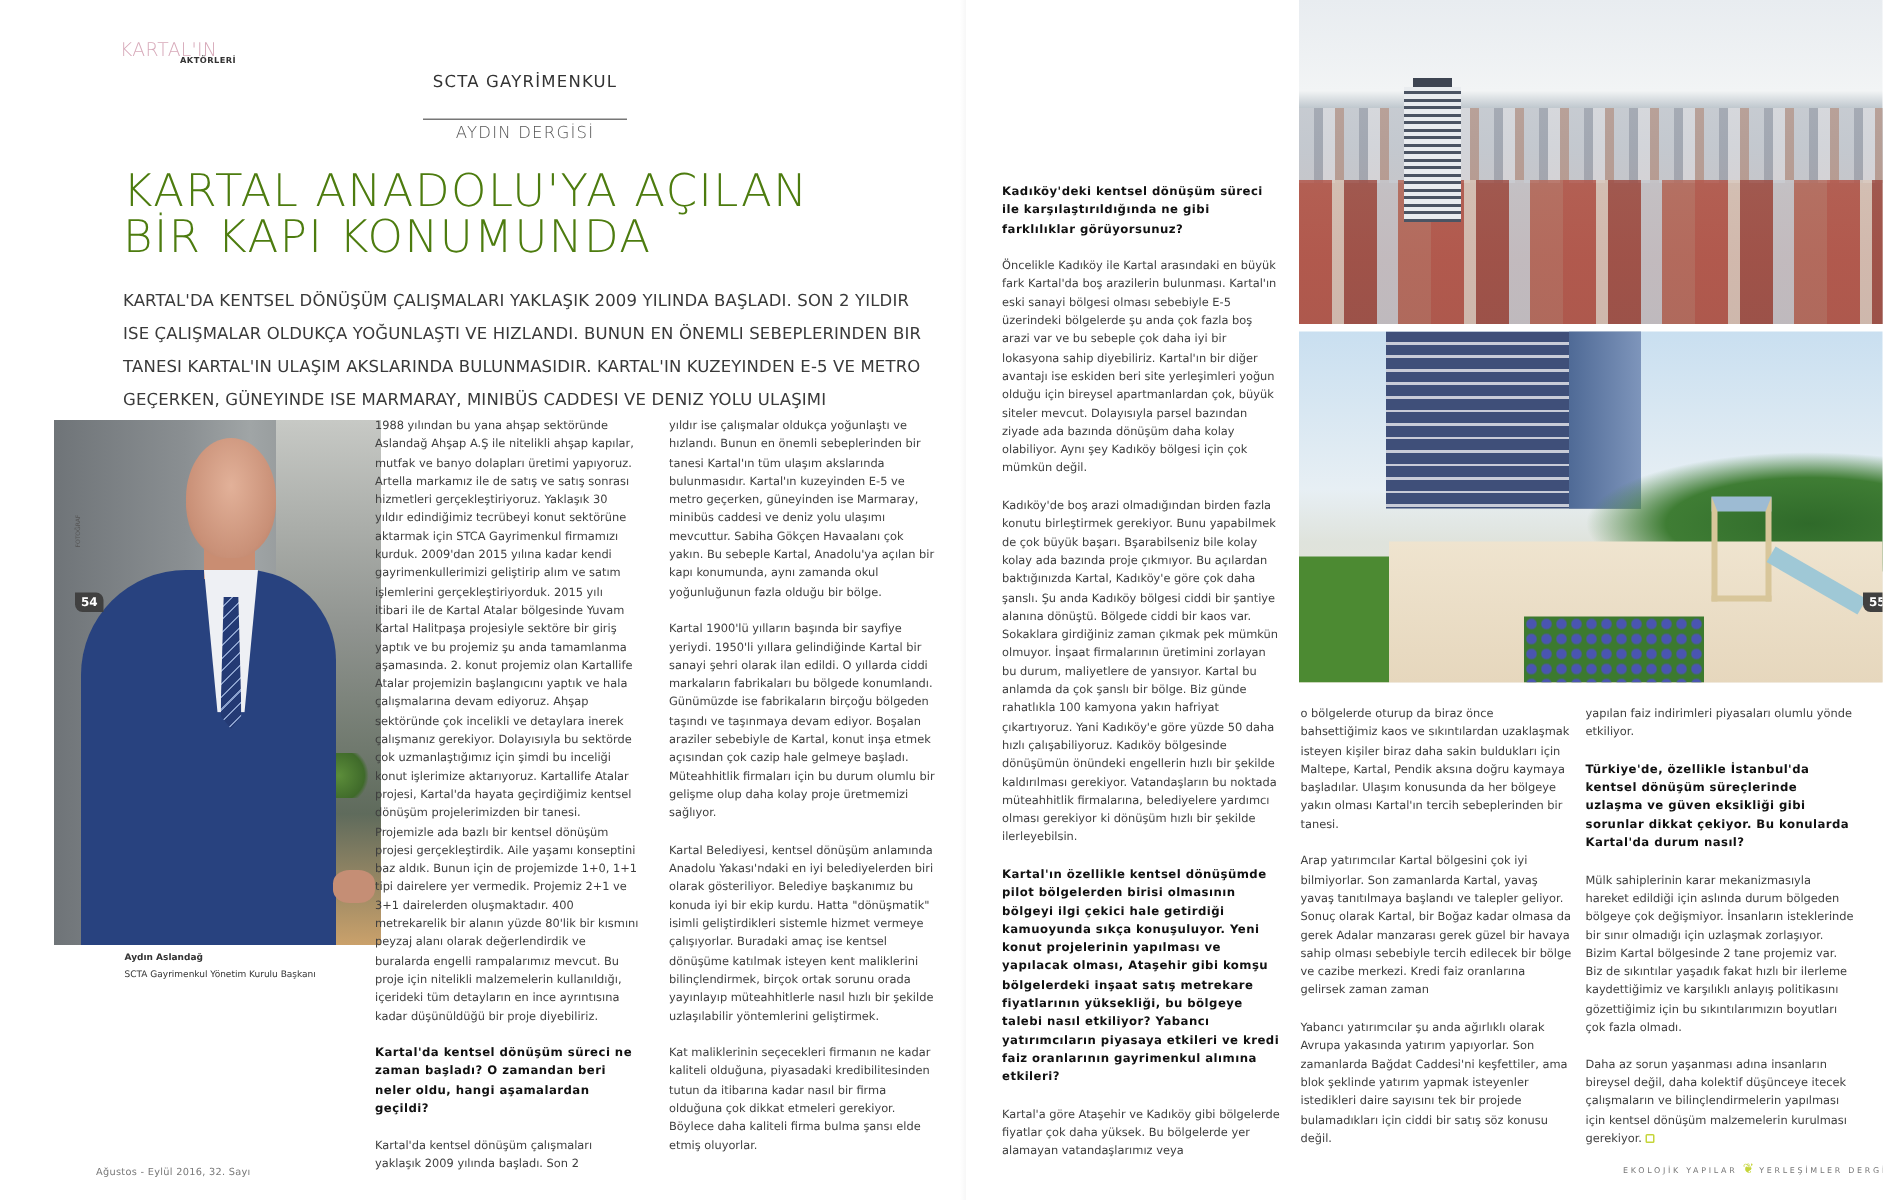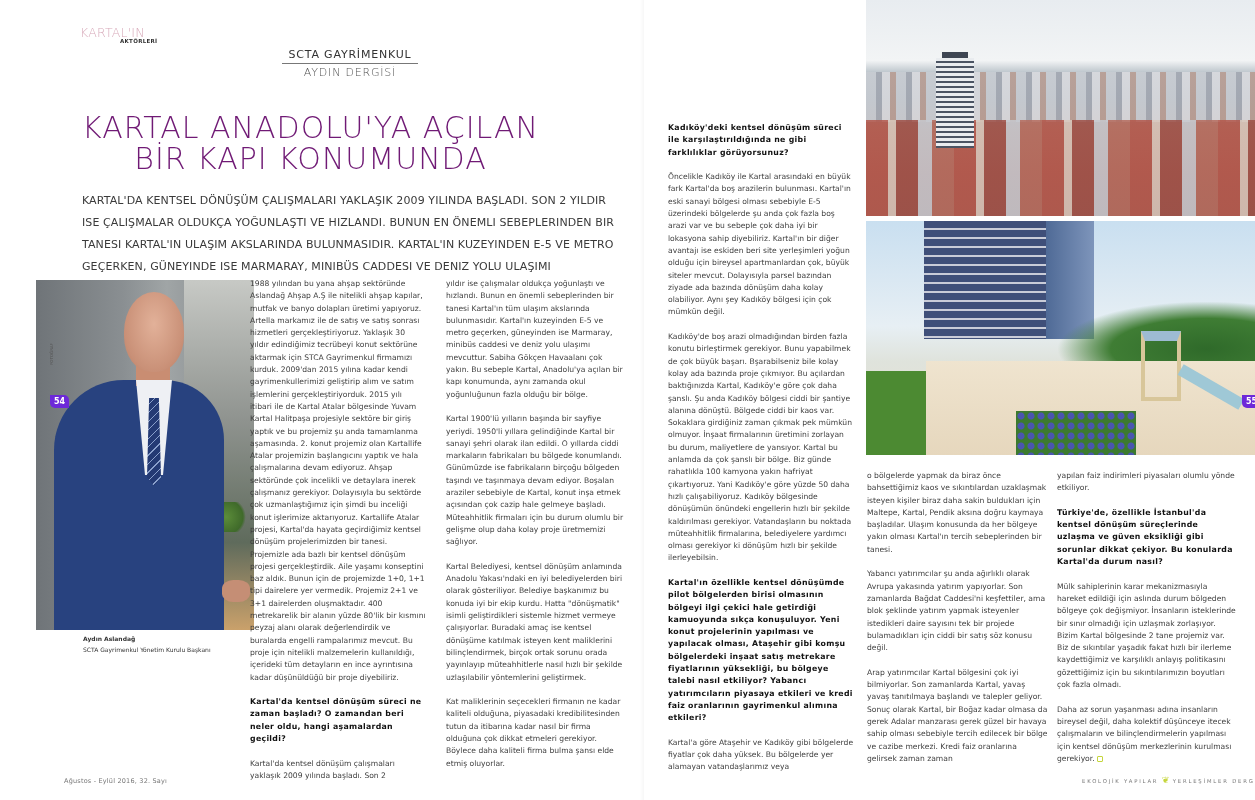--- a/index.html
+++ b/index.html
@@ -12,41 +12,41 @@
   .gutter { position: absolute; left: 624px; top: 0; width: 10px; height: 800px;
     background: linear-gradient(90deg, rgba(0,0,0,0) 0%, rgba(0,0,0,0.04) 50%, rgba(0,0,0,0) 100%); }
 
   
   .section-tag { position: absolute; left: 64px; top: 22px; }
   .section-tag .kartalin { font-family: "DejaVu Sans", sans-serif; font-size: 12.5px; color: #d7a9b9; letter-spacing: 0.2px; font-weight: 300; }
   .section-tag .aktorleri { position: absolute; left: 40px; top: 16px; font-size: 5.5px; font-weight: bold; color: #333; letter-spacing: 0.3px; white-space: nowrap; }
 
   
   .company { position: absolute; left: 266px; top: 48px; width: 136px; text-align: center; }
-  .company .name { font-size: 11px; color: #333; letter-spacing: 0.8px; padding-bottom: 2px; border-bottom: 1px solid #777; white-space: nowrap; }
+  .company .name { font-size: 11px; color: #333; letter-spacing: 0.8px; padding-bottom: 18px; border-bottom: 1px solid #777; white-space: nowrap; }
   .company .person { font-size: 11px; color: #555; letter-spacing: 0.8px; margin-top: 2px; white-space: nowrap; font-weight: 300; }
 
   
-  .title { position: absolute; left: 66px; top: 112px; font-family: "DejaVu Sans", sans-serif; font-weight: 200; font-size: 30px; line-height: 31px; color: #701a75; letter-spacing: 1px; white-space: nowrap; text-align: center; }
+  .title { position: absolute; left: 66px; top: 112px; font-family: "DejaVu Sans", sans-serif; font-weight: 200; font-size: 30px; line-height: 31px; color: #4d7c0f; letter-spacing: 1px; white-space: nowrap; }
 
   
   .lead { position: absolute; left: 66px; top: 190px; width: 540px; font-size: 11px; line-height: 22px; color: #3a3a3a; text-transform: uppercase; letter-spacing: 0.1px; }
 
   
   .portrait { position: absolute; left: 20px; top: 280px; width: 218px; height: 350px; overflow: hidden;
     background: linear-gradient(90deg, #6f7478 0%, #8a8f92 40%, #a0a5a6 60%, #7d8184 100%); }
   .portrait .bg-right { position: absolute; right: 0; top: 0; width: 70px; height: 100%; background: linear-gradient(180deg,#c7c9c5 0%, #8f938f 40%, #5f6b5c 75%, #caa16b 100%); }
   .portrait .plant { position: absolute; right: 4px; top: 222px; width: 40px; height: 30px; background: radial-gradient(circle at 40% 50%, #5c8d3a 0%, #3f6a2a 60%, rgba(0,0,0,0) 70%); }
   .portrait .body { position: absolute; left: 18px; top: 100px; width: 170px; height: 260px; background: #28427f; border-radius: 70px 60px 0 0; }
   .portrait .shirt { position: absolute; left: 100px; top: 100px; width: 36px; height: 95px; background: #eef0f4; clip-path: polygon(0 0, 100% 0, 75% 100%, 25% 100%); }
   .portrait .tie { position: absolute; left: 111px; top: 118px; width: 14px; height: 88px; background: repeating-linear-gradient(135deg, #243a74 0 5px, #8aa0cc 5px 6px); clip-path: polygon(15% 0, 85% 0, 100% 90%, 50% 100%, 0 90%); }
   .portrait .neck { position: absolute; left: 100px; top: 80px; width: 34px; height: 26px; background: #c98d72; }
   .portrait .head { position: absolute; left: 88px; top: 12px; width: 60px; height: 80px; background: radial-gradient(ellipse at 50% 40%, #e2b199 0%, #c99077 70%, #b07a62 100%); border-radius: 50% 50% 45% 45%; }
   .portrait .hand { position: absolute; left: 186px; top: 300px; width: 28px; height: 22px; background: #c58e75; border-radius: 40%; }
-  .page-badge { position: absolute; font-size: 8px; font-weight: bold; color: #fff; background: #6d28d9; padding: 2px 4px; border-radius: 0 5px 0 5px; }
+  .page-badge { position: absolute; font-size: 8px; font-weight: bold; color: #fff; background: #404040; padding: 2px 4px; border-radius: 0 5px 0 5px; }
   .badge-left { left: 34px; top: 395px; }
   .badge-right { left: 1226px; top: 395px; }
   .photo-credit { position: absolute; left: 33px; top: 365px; font-size: 4px; color: #555; transform: rotate(-90deg); transform-origin: left top; white-space: nowrap; }
 
   .caption { position: absolute; left: 67px; top: 633px; font-size: 6px; line-height: 11px; color: #333; }
   .caption .cap-name { font-weight: bold; }
 
   .footer-left { position: absolute; left: 48px; top: 777px; font-size: 6.5px; color: #777; letter-spacing: 0.2px; }
   .footer-right { position: absolute; left: 1066px; top: 775px; font-size: 5.3px; color: #777; letter-spacing: 1.8px; white-space: nowrap; }
   .footer-right .leaf { color: #c5d53a; font-size: 9px; letter-spacing: 0; }
@@ -166,30 +166,30 @@
     <div class="trees" data-interactable="false"></div>
     <div class="lawn" data-interactable="false"></div>
     <div class="plaza" data-interactable="false"></div>
     <div class="flowers" data-interactable="false"></div>
     <div class="play" data-interactable="false"></div>
     <div class="slide" data-interactable="false"></div>
   </div>
   <div class="page-badge badge-right" data-interactable="false">55</div>
 
   <div class="col col4" data-interactable="false">
-    <p data-interactable="false">o bölgelerde yapmak da biraz önce bahsettiğimiz kaos ve sıkıntılardan uzaklaşmak isteyen kişiler biraz daha sakin buldukları için Maltepe, Kartal, Pendik aksına doğru kaymaya başladılar. Ulaşım konusunda da her bölgeye yakın olması Kartal'ın tercih sebeplerinden bir tanesi.</p>
+    <p data-interactable="false">o bölgelerde oturup da biraz önce bahsettiğimiz kaos ve sıkıntılardan uzaklaşmak isteyen kişiler biraz daha sakin buldukları için Maltepe, Kartal, Pendik aksına doğru kaymaya başladılar. Ulaşım konusunda da her bölgeye yakın olması Kartal'ın tercih sebeplerinden bir tanesi.</p>
+    <p data-interactable="false">Arap yatırımcılar Kartal bölgesini çok iyi bilmiyorlar. Son zamanlarda Kartal, yavaş yavaş tanıtılmaya başlandı ve talepler geliyor. Sonuç olarak Kartal, bir Boğaz kadar olmasa da gerek Adalar manzarası gerek güzel bir havaya sahip olması sebebiyle tercih edilecek bir bölge ve cazibe merkezi. Kredi faiz oranlarına gelirsek zaman zaman</p>
     <p data-interactable="false">Yabancı yatırımcılar şu anda ağırlıklı olarak Avrupa yakasında yatırım yapıyorlar. Son zamanlarda Bağdat Caddesi'ni keşfettiler, ama blok şeklinde yatırım yapmak isteyenler istedikleri daire sayısını tek bir projede bulamadıkları için ciddi bir satış söz konusu değil.</p>
-    <p data-interactable="false">Arap yatırımcılar Kartal bölgesini çok iyi bilmiyorlar. Son zamanlarda Kartal, yavaş yavaş tanıtılmaya başlandı ve talepler geliyor. Sonuç olarak Kartal, bir Boğaz kadar olmasa da gerek Adalar manzarası gerek güzel bir havaya sahip olması sebebiyle tercih edilecek bir bölge ve cazibe merkezi. Kredi faiz oranlarına gelirsek zaman zaman</p>
   </div>
 
   <div class="col col5" data-interactable="false">
     <p data-interactable="false">yapılan faiz indirimleri piyasaları olumlu yönde etkiliyor.</p>
     <h4 data-interactable="false">Türkiye'de, özellikle İstanbul'da kentsel dönüşüm süreçlerinde uzlaşma ve güven eksikliği gibi sorunlar dikkat çekiyor. Bu konularda Kartal'da durum nasıl?</h4>
     <p data-interactable="false">Mülk sahiplerinin karar mekanizmasıyla hareket edildiği için aslında durum bölgeden bölgeye çok değişmiyor. İnsanların isteklerinde bir sınır olmadığı için uzlaşmak zorlaşıyor. Bizim Kartal bölgesinde 2 tane projemiz var. Biz de sıkıntılar yaşadık fakat hızlı bir ilerleme kaydettiğimiz ve karşılıklı anlayış politikasını gözettiğimiz için bu sıkıntılarımızın boyutları çok fazla olmadı.</p>
-    <p data-interactable="false"><span data-interactable="false">Daha az sorun yaşanması adına insanların bireysel değil, daha kolektif düşünceye itecek çalışmaların ve bilinçlendirmelerin yapılması için kentsel dönüşüm merkezlerinin kurulması gerekiyor.</span><span class="end-mark" data-interactable="false"></span></p>
+    <p data-interactable="false"><span data-interactable="false">Daha az sorun yaşanması adına insanların bireysel değil, daha kolektif düşünceye itecek çalışmaların ve bilinçlendirmelerin yapılması için kentsel dönüşüm malzemelerin kurulması gerekiyor.</span><span class="end-mark" data-interactable="false"></span></p>
   </div>
 
   <div class="footer-right" data-interactable="false">
     <span data-interactable="false">EKOLOJİK YAPILAR</span>
     <span class="leaf" data-interactable="false">❦</span>
     <span data-interactable="false">YERLEŞİMLER DERGİSİ</span>
   </div>
 </div>
 
 </body></html>

